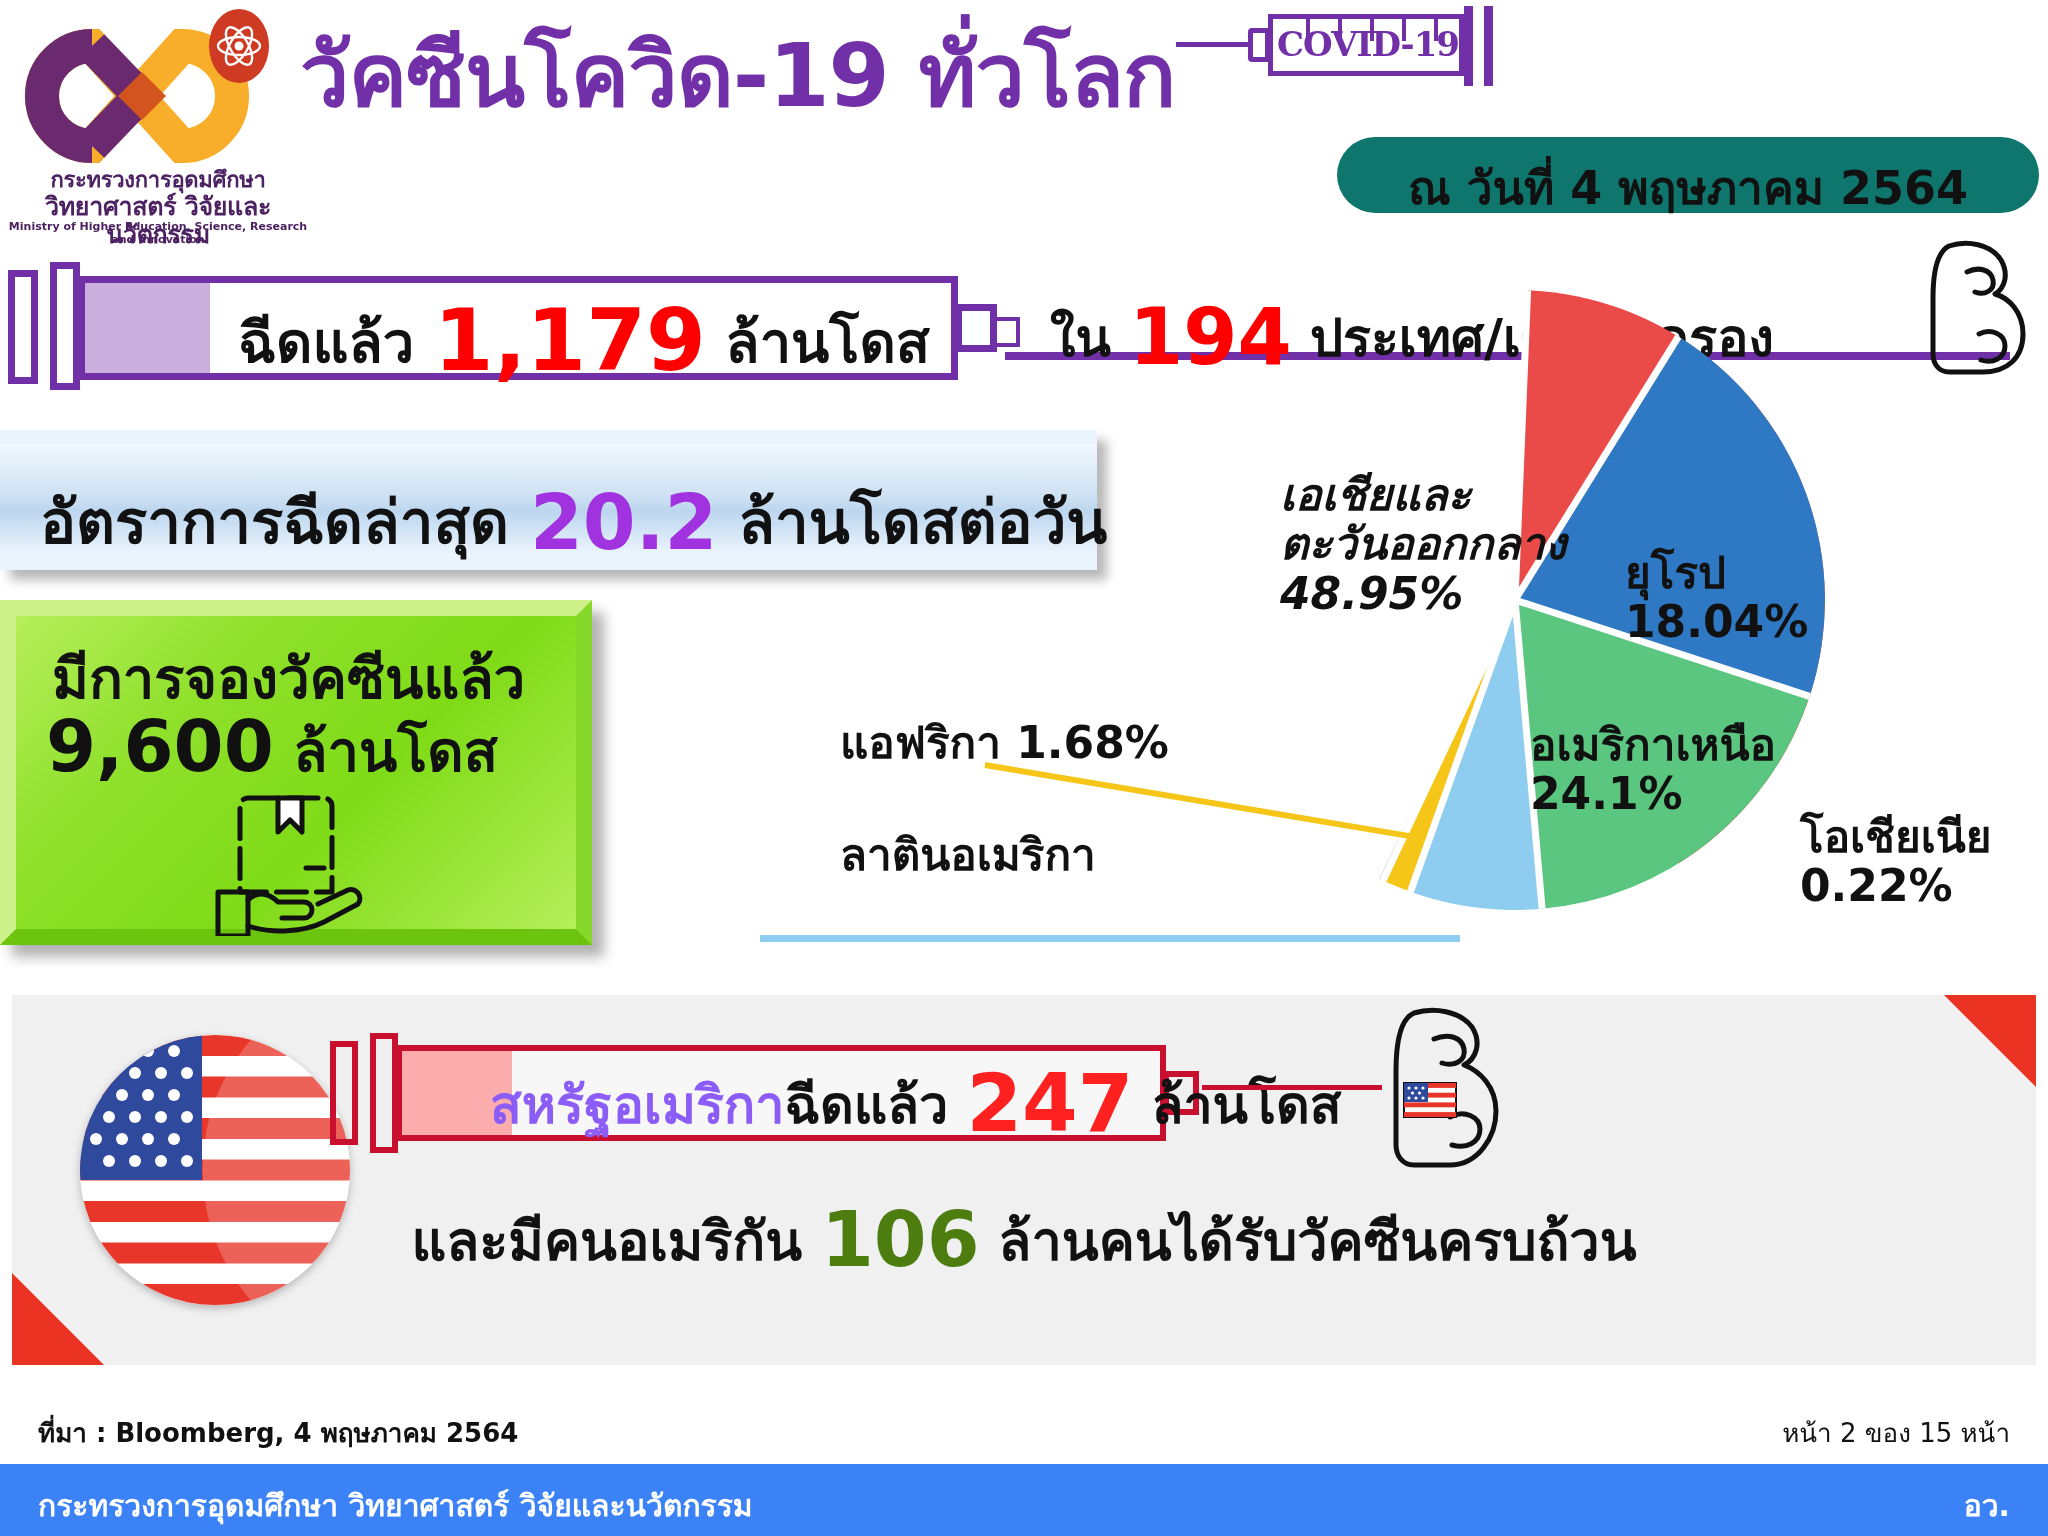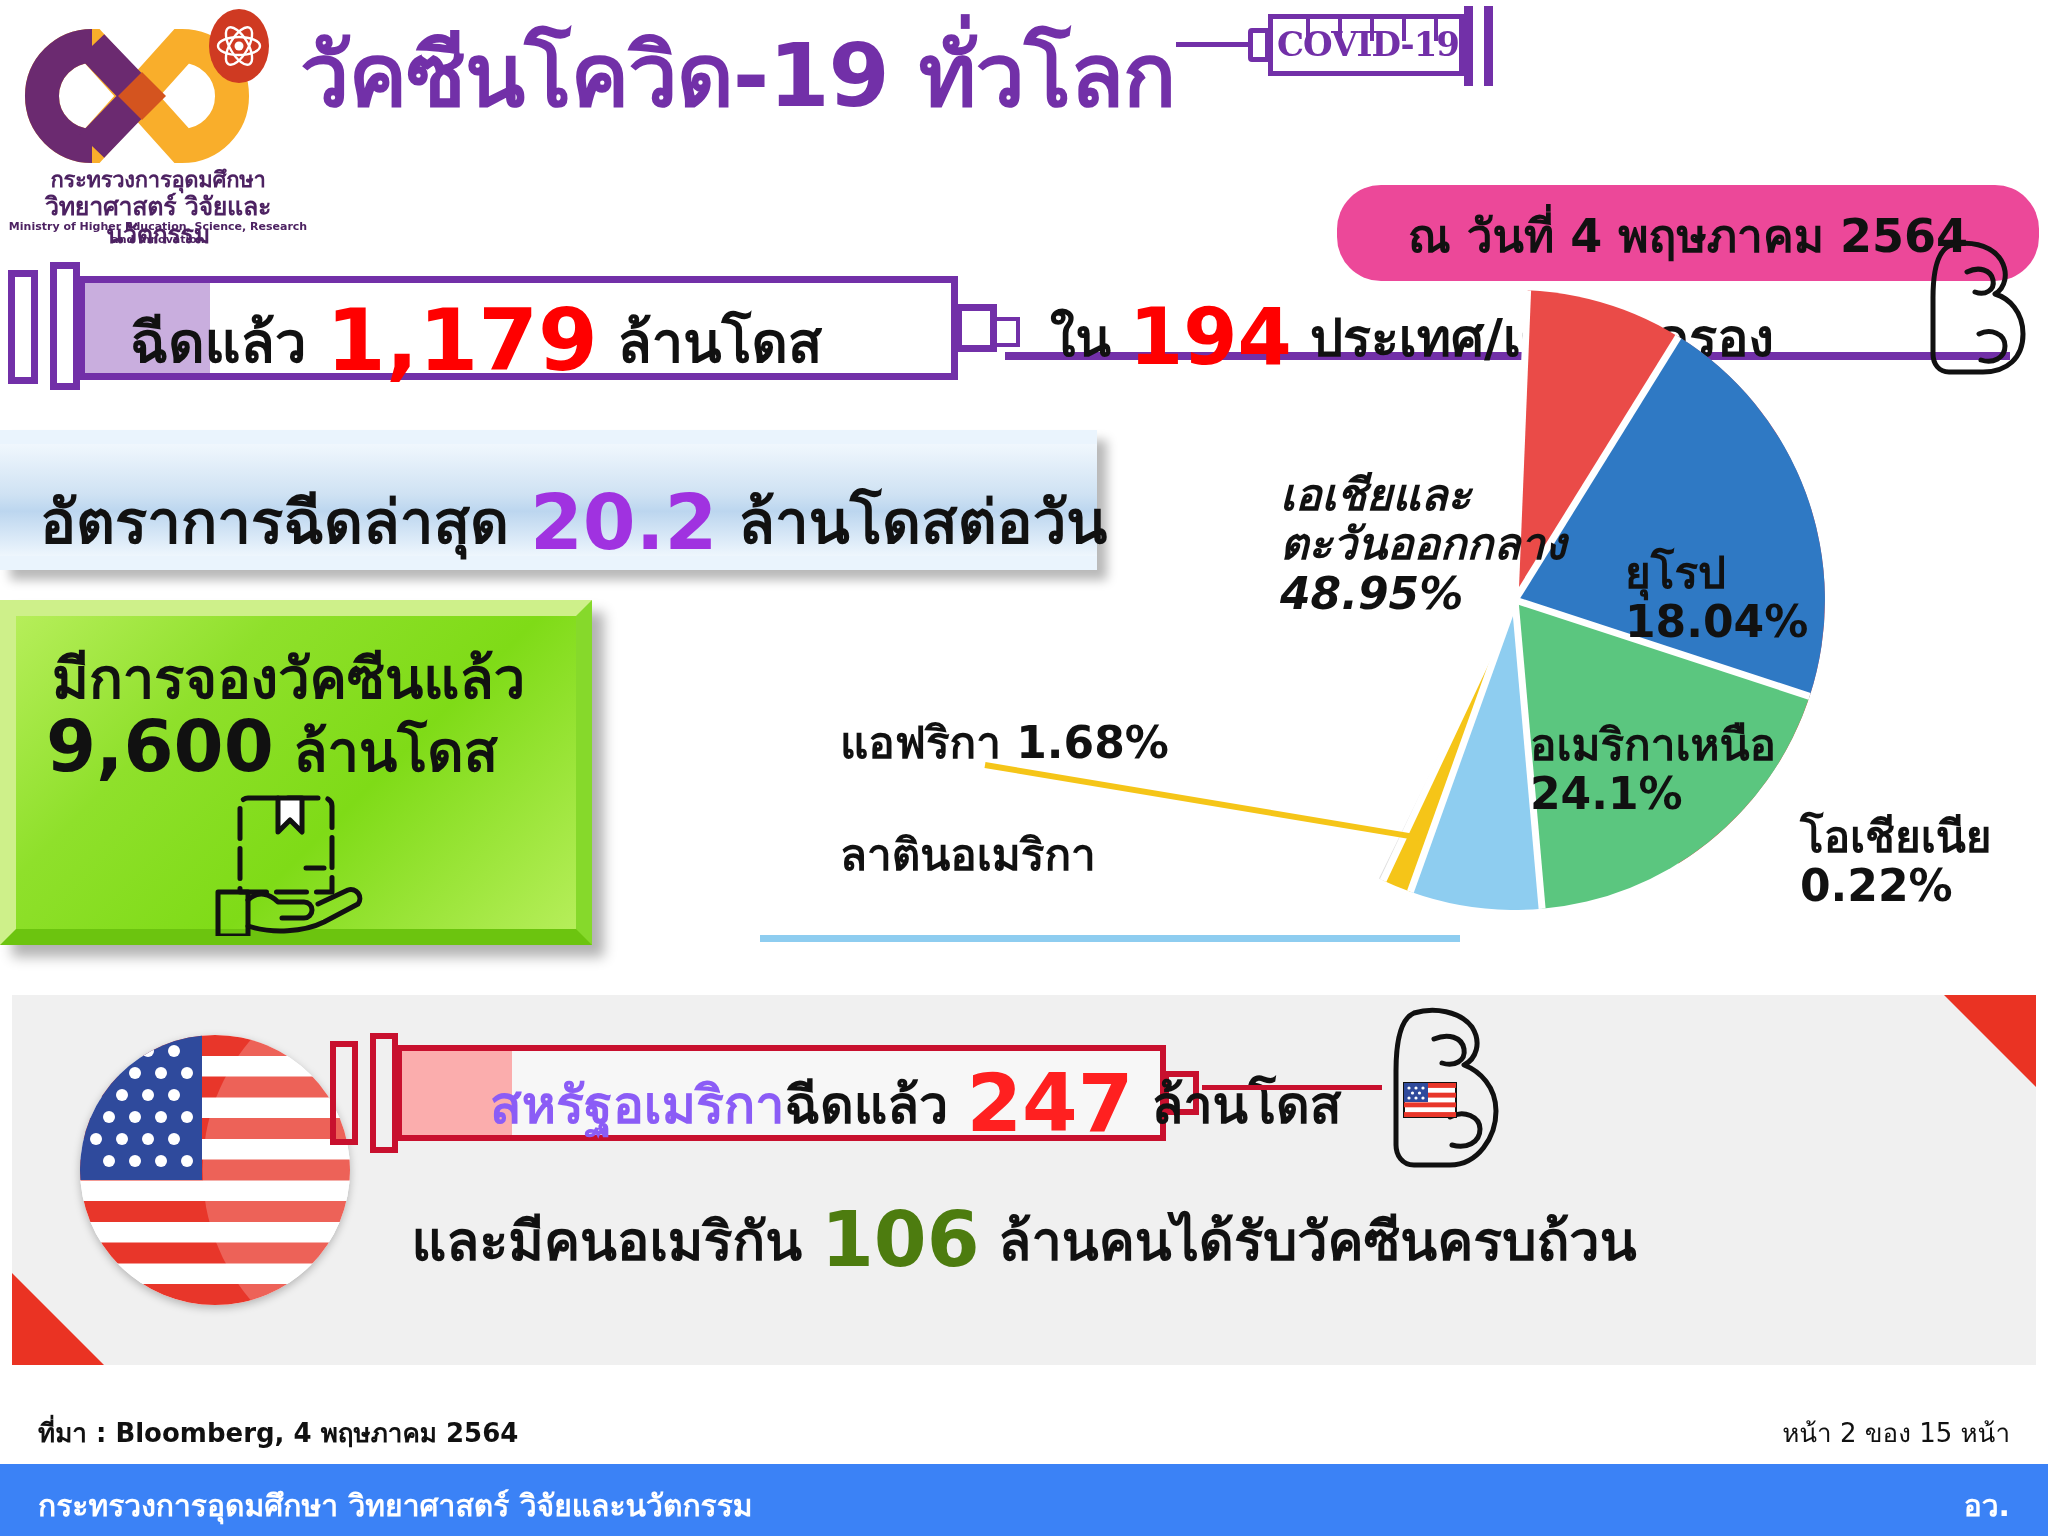--- a/index.html
+++ b/index.html
@@ -29,27 +29,27 @@
   #covid-badge .tick{position:absolute;top:13px;width:4px;height:22px;background:#7230a8;}
   #covid-badge .plunger1{position:absolute;left:236px;top:0px;width:9px;height:80px;background:#7230a8;}
   #covid-badge .plunger2{position:absolute;left:256px;top:0px;width:9px;height:80px;background:#7230a8;}
   #covid-badge .hubshape{position:absolute;left:20px;top:22px;width:22px;height:34px;
       border:5px solid #7230a8;box-sizing:border-box;border-radius:4px 0 0 4px;}
   #covid-badge .needle{position:absolute;left:-52px;top:36px;width:76px;height:5px;background:#7230a8;}
   #covid-label{position:absolute;left:46px;top:18px;width:188px;text-align:center;
       font-family:"DejaVu Serif","Liberation Serif",serif;font-size:34px;color:#7230a8;
       font-weight:bold;letter-spacing:-1px;}
 
-  #date-pill{left:1337px;top:137px;width:702px;height:96px;background:#ec4899;
-      border-radius:44px 44px 44px 44px;margin-top:48px;}
+  #date-pill{left:1337px;top:137px;width:702px;height:76px;background:#0f766e;
+      border-radius:44px 44px 44px 44px;}
   #date-pill span{position:absolute;left:0;top:14px;width:702px;text-align:center;
       font-size:46px;font-weight:bold;color:#111;}
 
   
-  #syringe-purple{left:0px;top:262px;width:1010px;height:130px;}
+  #syringe-purple{left:0px;top:262px;width:1010px;height:130px;text-align:right;}
   #syringe-purple .plungerA{position:absolute;left:8px;top:8px;width:30px;height:114px;
       border:7px solid #7230a8;box-sizing:border-box;}
   #syringe-purple .plungerB{position:absolute;left:50px;top:0px;width:30px;height:128px;
       border:7px solid #7230a8;box-sizing:border-box;}
   #syringe-purple .barrel{position:absolute;left:78px;top:14px;width:880px;height:104px;
       border:7px solid #7230a8;box-sizing:border-box;background:#fff;}
   #syringe-purple .fill{position:absolute;left:85px;top:21px;width:125px;height:90px;background:#c9aede;}
   #syringe-purple .nozzle{position:absolute;left:955px;top:42px;width:42px;height:48px;
       border:7px solid #7230a8;box-sizing:border-box;}
   #syringe-purple .tip{position:absolute;left:990px;top:55px;width:26px;height:22px;

